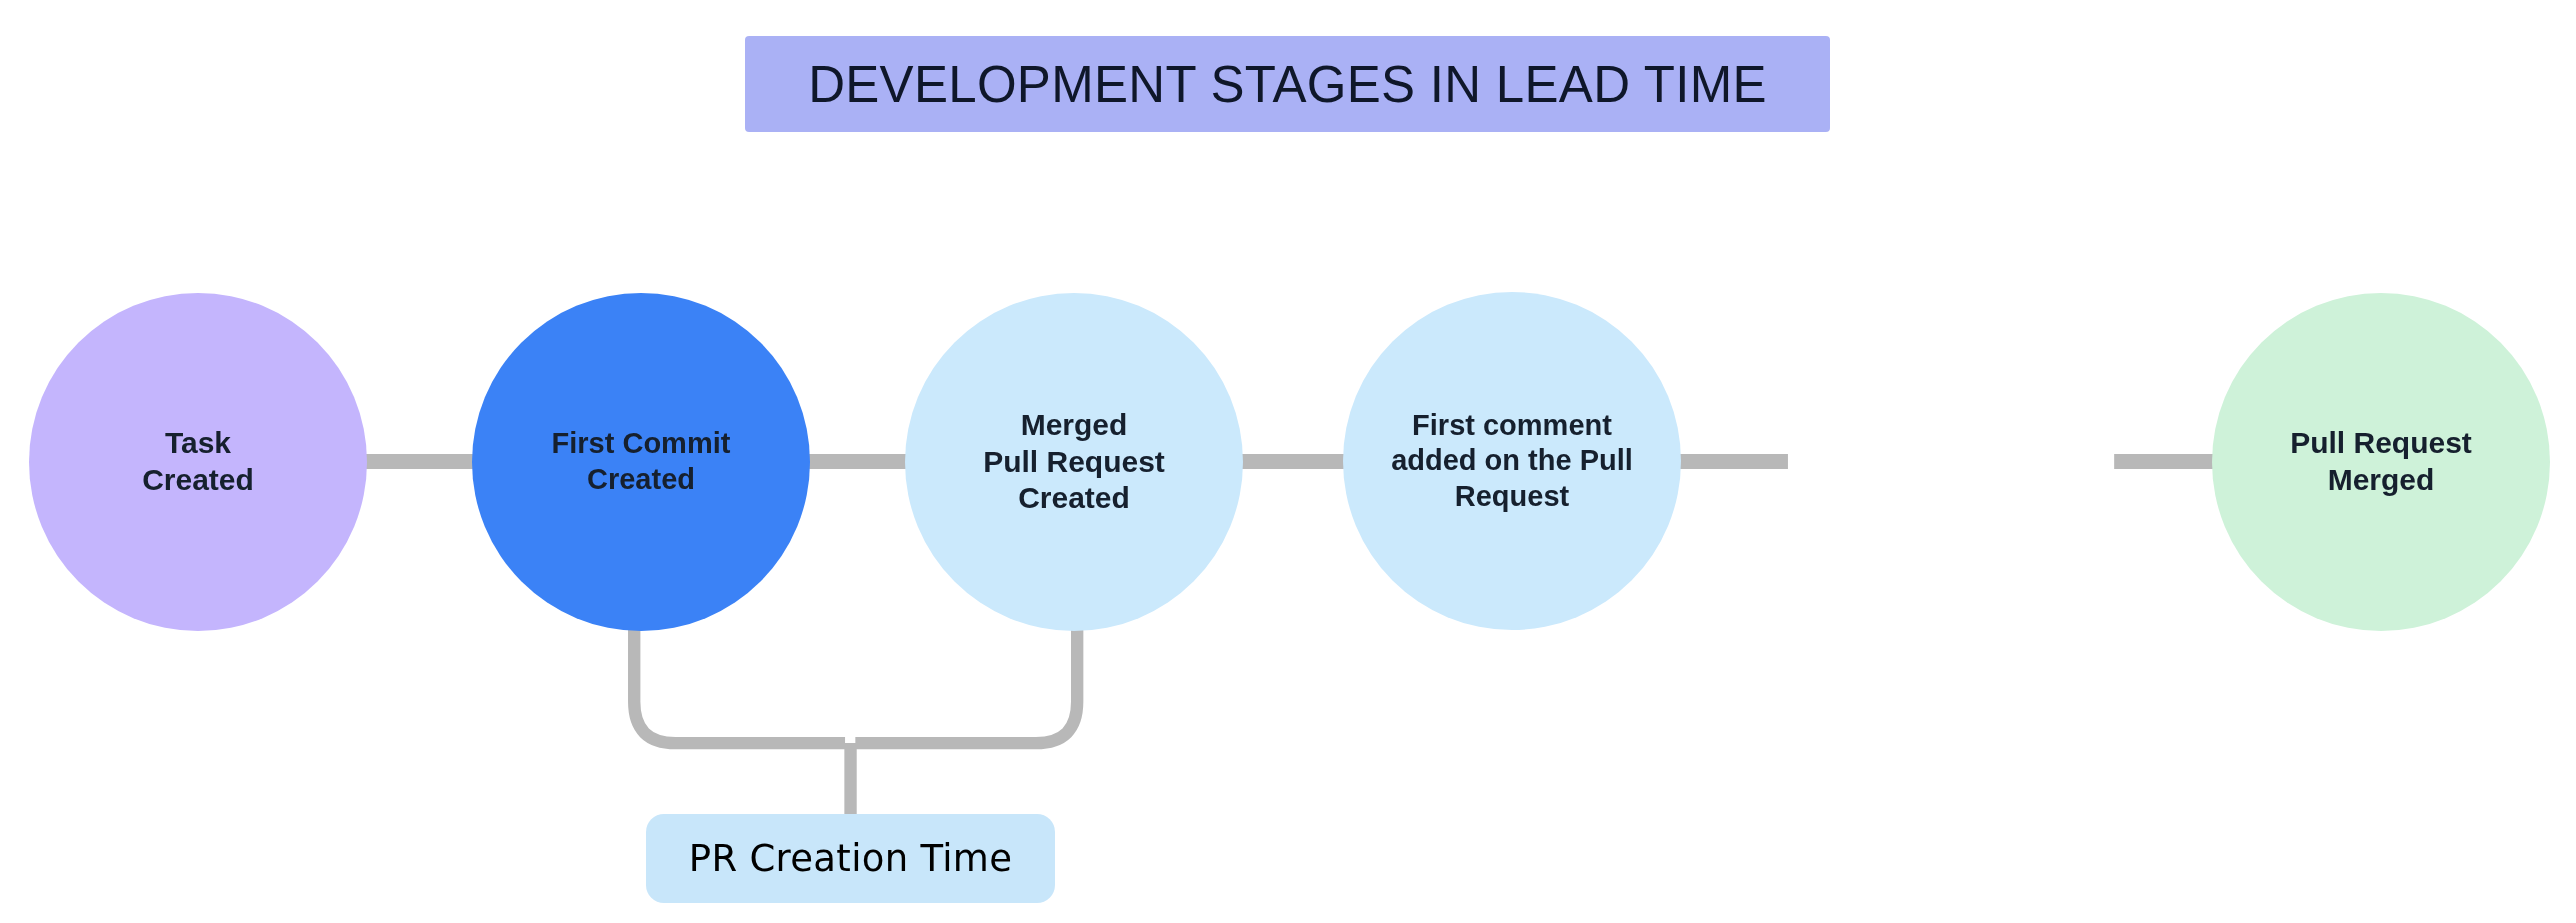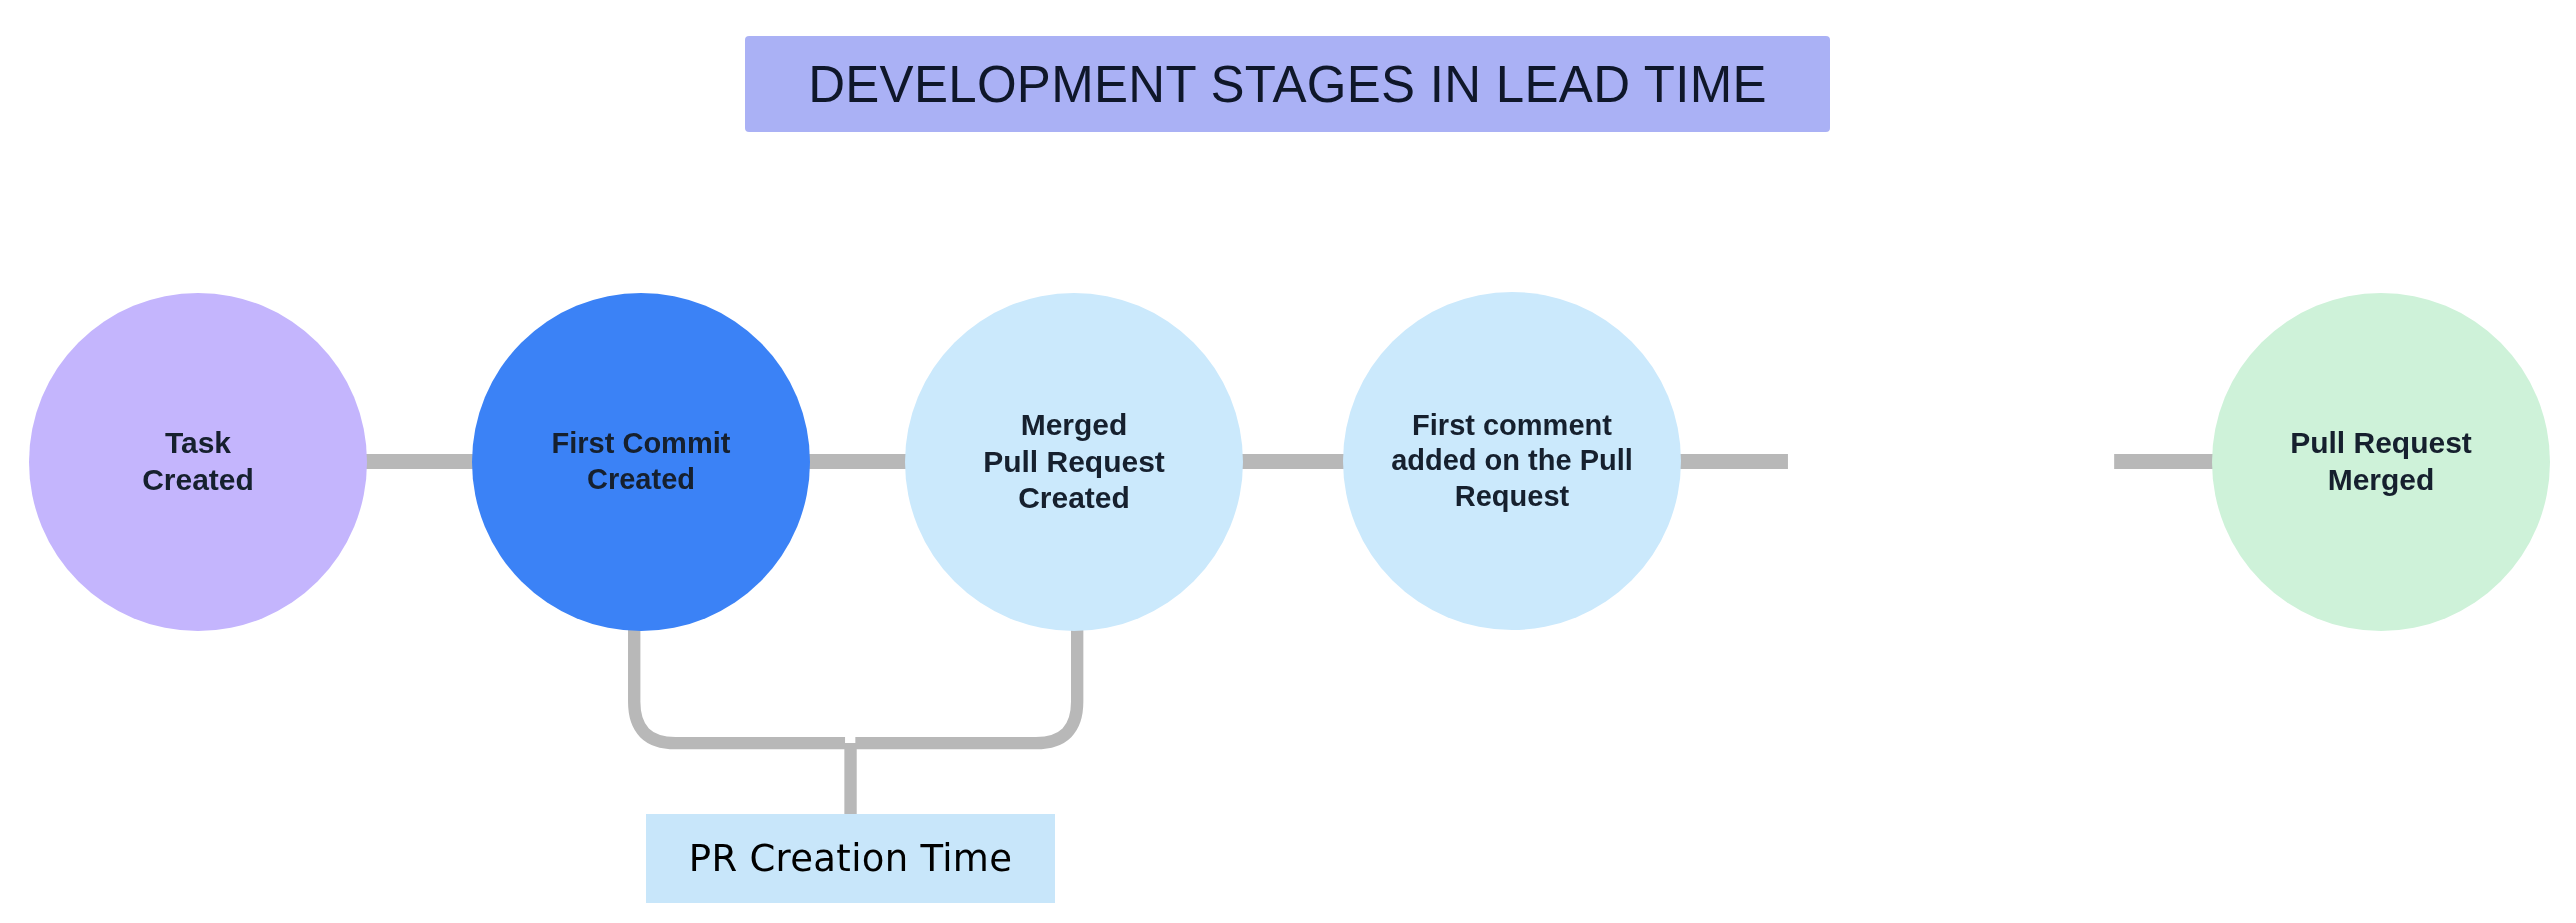--- a/index.html
+++ b/index.html
@@ -81,21 +81,21 @@
   #node-5 .node-label { font-size: 30px; }
 
   
   #annotation-box {
     position: absolute;
     left: 646px;
     top: 814px;
     width: 409px;
     height: 89px;
     background: #c8e6fa;
-    border-radius: 0;
+    border-radius: 18px;
     display: flex;
     align-items: center;
     justify-content: center;
   }
   #annotation-text {
     font-family: "DejaVu Sans", sans-serif;
     font-size: 37px;
     font-weight: 400;
     color: #000000;
     letter-spacing: 0.3px;

